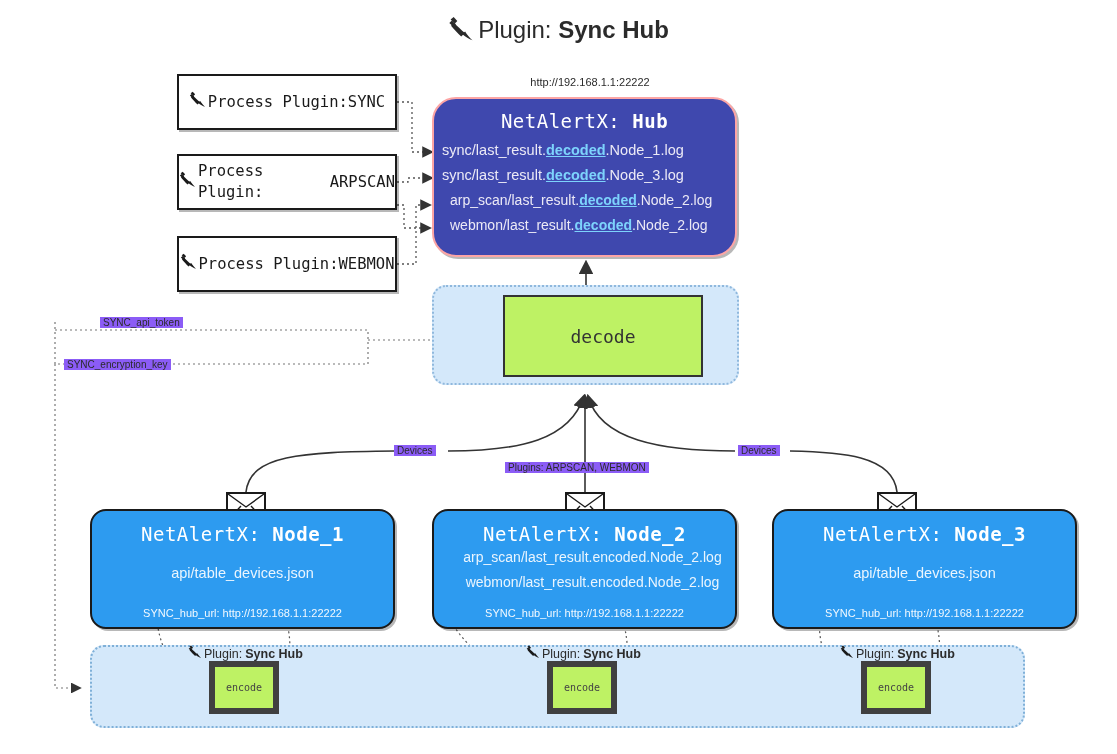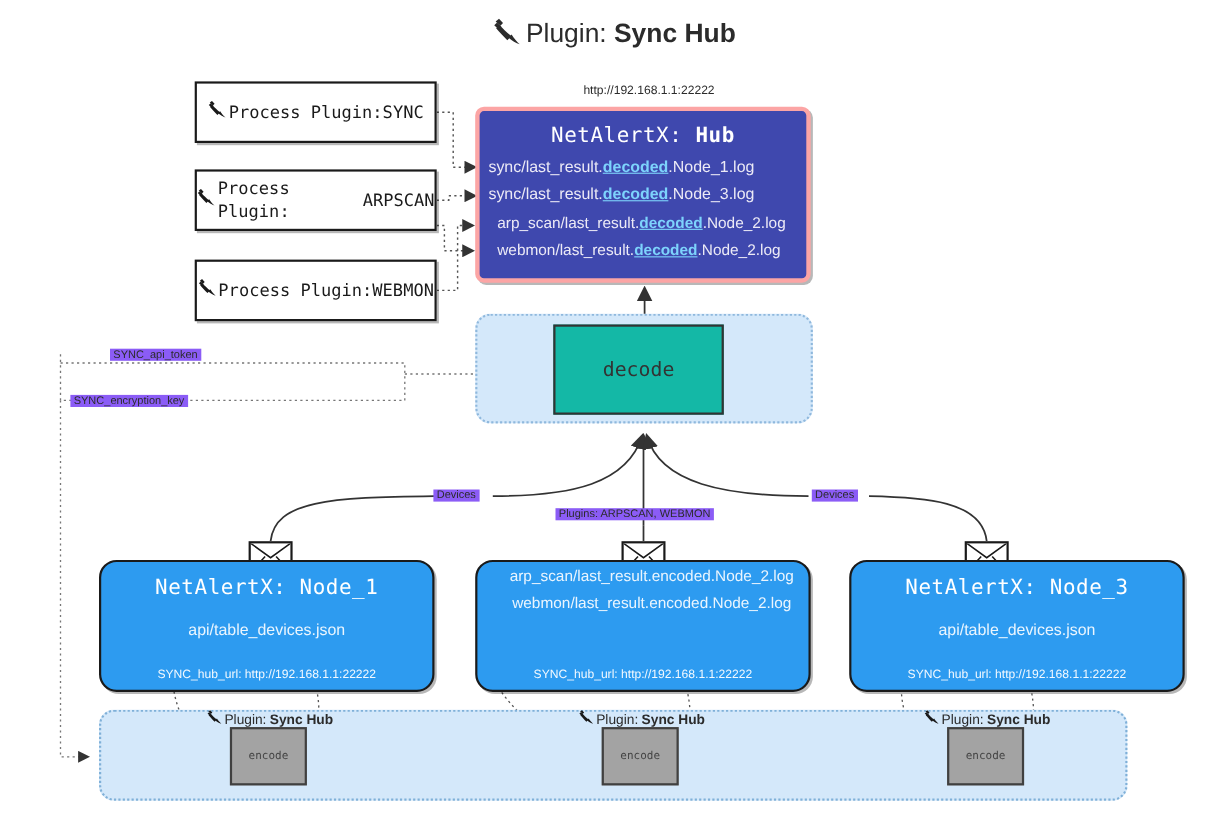--- a/index.html
+++ b/index.html
@@ -11,21 +11,21 @@
 
   
   #title{left:0;top:16px;width:1117px;text-align:center;font-size:24px;color:#2b2b2b;}
   #title .plug{display:inline-block;vertical-align:-4px;margin-right:4px;}
   #title .b{font-weight:bold;}
 
   
   #hub-url{left:430px;top:76px;width:320px;text-align:center;font-size:11px;color:#2b2b2b;}
 
   
-  #hub{left:432px;top:97px;width:305px;height:160px;background:#3f48ae;border:4px solid #fca5a5;border-radius:8px;
+  #hub{left:432px;top:97px;width:305px;height:160px;background:#3f48ae;border:2px solid #fca5a5;border-radius:24px;
        box-shadow:2px 2px 0 rgba(0,0,0,.28);}
   #hub .hub-title{margin-top:11px;text-align:center;font-family:"DejaVu Sans Mono","Liberation Mono",monospace;
        font-size:19px;color:#ffffff;letter-spacing:.5px;}
   #hub .hub-title b{font-weight:bold;}
   #hub .rows{margin-top:6px;}
   #hub .row{color:#eceaf6;font-size:14.5px;line-height:25px;padding-left:8px;white-space:nowrap;}
   #hub .row.tight{font-size:14px;padding-left:16px;}
   #hub .row b{font-weight:bold;color:#7dd3fc;text-decoration:underline;}
 
   
@@ -33,56 +33,56 @@
         font-family:"DejaVu Sans Mono","Liberation Mono",monospace;font-size:15.5px;color:#1a1a1a;
         display:flex;flex-direction:row;align-items:center;justify-content:center;line-height:21px;}
   .pbox .l1{display:flex;align-items:center;}
   .pbox .l1 .plug{margin-right:2px;}
   #pbox-sync{left:177px;top:74px;}
   #pbox-arpscan{left:177px;top:154px;}
   #pbox-webmon{left:177px;top:236px;}
 
   
   #decode-wrap{left:432px;top:285px;width:307px;height:100px;background:#d4e8fa;border:2px dotted #8fb8dd;border-radius:14px;}
-  #decode{left:503px;top:295px;width:155px;height:82px;background:#14b8a6;border:2px solid #333333;
+  #decode{left:503px;top:295px;width:200px;height:82px;background:#bef264;border:2px solid #333333;
           display:flex;align-items:center;justify-content:center;
           font-family:"DejaVu Sans Mono","Liberation Mono",monospace;font-size:18px;color:#333333;}
 
   
   .elabel{font-size:10px;color:#2b2b2b;background:#8b5cf6;white-space:nowrap;padding:0 3px;}
   #lab-devices-l{left:394px;top:445px;}
   #lab-devices-r{left:738px;top:445px;}
   #lab-plugins{left:505px;top:462px;}
   #lab-api-token{left:100px;top:317px;}
   #lab-enc-key{left:64px;top:359px;}
 
   
   .node{width:305px;height:120px;background:#2d9bf0;border:2px solid #1a1a1a;border-radius:16px;
         box-shadow:2px 2px 0 rgba(0,0,0,.28);}
   .node .n-title{margin-top:12px;text-align:center;font-family:"DejaVu Sans Mono","Liberation Mono",monospace;
         font-size:19px;color:#ffffff;letter-spacing:.5px;}
-  .node .n-title b{font-weight:normal;}
+  .node .n-title b{font-weight:bold;}
   .node .n-line{text-align:center;color:#eaf5fe;font-size:14.5px;line-height:25px;white-space:nowrap;}
   .node .n-line.sm{font-size:14px;padding-left:16px;}
   .node .n-url{position:absolute;left:0;bottom:8px;width:100%;text-align:center;color:#f2f9ff;font-size:11px;white-space:nowrap;}
   #node1{left:90px;top:509px;}
   #node2{left:432px;top:509px;}
   #node3{left:772px;top:509px;}
   #node1 .pad{margin-top:16px;}
   #node3 .pad{margin-top:16px;}
 
   
   .env{width:40px;height:30px;background:#ffffff;border:2px solid #1a1a1a;}
   #env1{left:226px;top:492px;}
   #env2{left:565px;top:492px;}
   #env3{left:877px;top:492px;}
 
   
   #band{left:90px;top:645px;width:935px;height:83px;background:#d4e8fa;border:2px dotted #7fb0d8;border-radius:14px;}
-  .ebox{width:70px;height:53px;background:#a3a3a3;border:2px solid #404040;display:flex;align-items:center;
+  .ebox{width:70px;height:53px;background:#bef264;border:6px solid #404040;display:flex;align-items:center;
         justify-content:center;font-family:"DejaVu Sans Mono","Liberation Mono",monospace;font-size:10px;color:#444444;}
   #enc1{left:209px;top:661px;}
   #enc2{left:547px;top:661px;}
   #enc3{left:861px;top:661px;}
   .plugcap{font-size:12.5px;color:#2b2b2b;white-space:nowrap;display:flex;align-items:center;}
   .plugcap b{font-weight:bold;margin-left:3px;}
   .plugcap .plug{margin-right:2px;}
   #cap1{left:188px;top:645px;}
   #cap2{left:526px;top:645px;}
   #cap3{left:840px;top:645px;}
@@ -253,20 +253,24 @@
   <div id="node1" class="abs node">
     <div class="n-title">
       <span>NetAlertX:</span>
       <b>Node_1</b>
     </div>
     <div class="n-line pad">api/table_devices.json</div>
     <div class="n-url">SYNC_hub_url: http://192.168.1.1:22222</div>
   </div>
 
   <div id="node2" class="abs node">
+    <div class="n-title">
+      <span>NetAlertX:</span>
+      <b>Node_2</b>
+    </div>
     <div class="n-line sm">arp_scan/last_result.encoded.Node_2.log</div>
     <div class="n-line sm">webmon/last_result.encoded.Node_2.log</div>
     <div class="n-url">SYNC_hub_url: http://192.168.1.1:22222</div>
   </div>
 
   <div id="node3" class="abs node">
     <div class="n-title">
       <span>NetAlertX:</span>
       <b>Node_3</b>
     </div>

